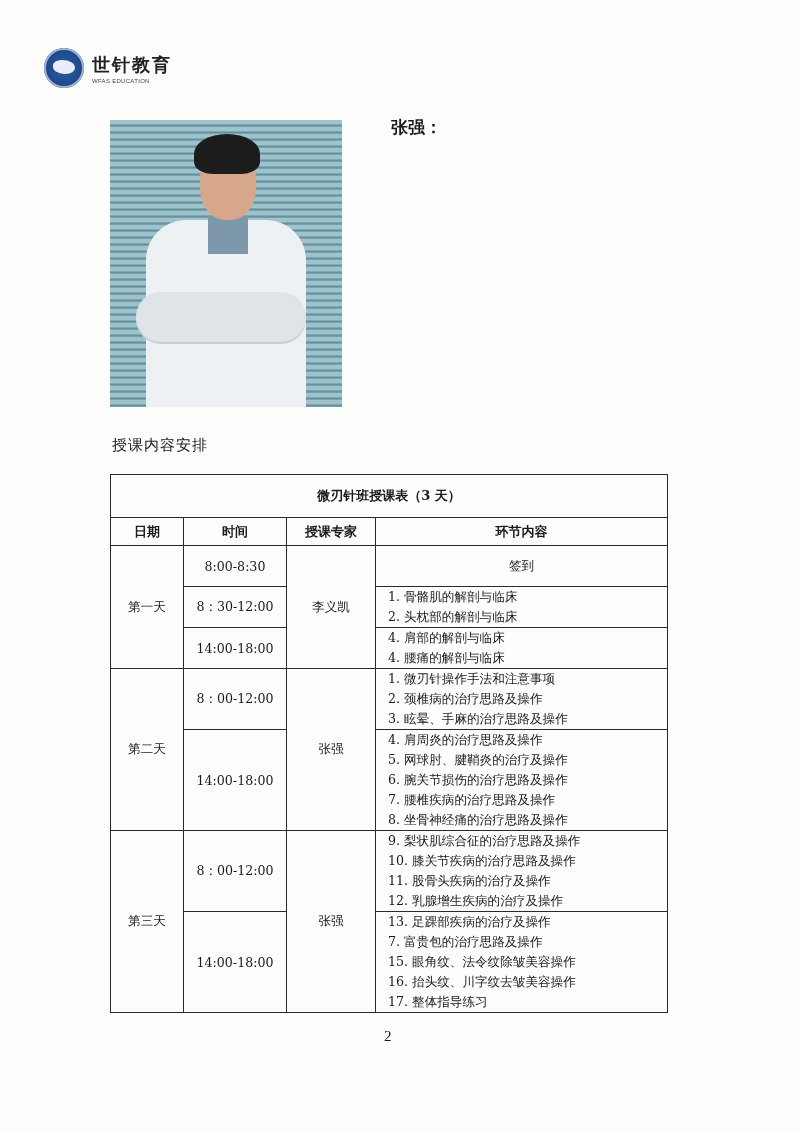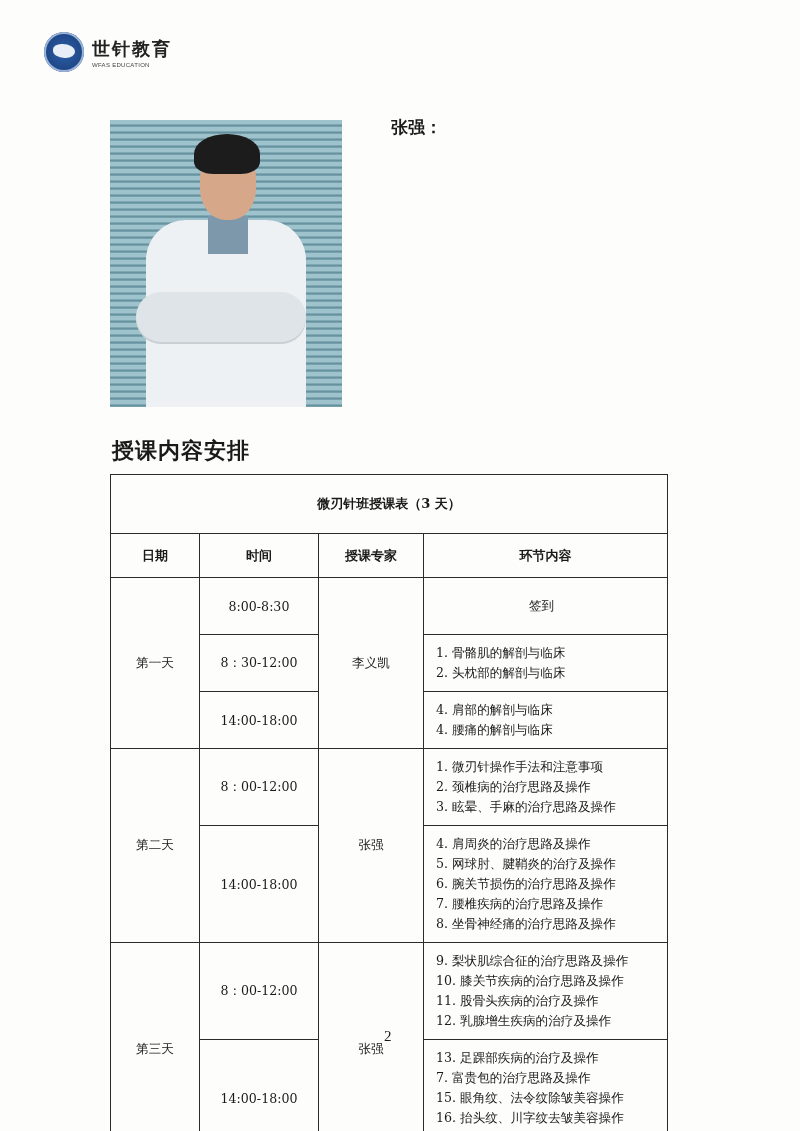--- a/index.html
+++ b/index.html
@@ -2,21 +2,21 @@
 <html><head>
 <meta charset="utf-8">
 <style>
   html, body { margin: 0; padding: 0; }
   body {
     width: 800px; height: 1131px; position: relative; overflow: hidden;
     background: #fdfdfb;
     font-family: "DejaVu Serif", "Liberation Serif", serif;
     color: #1a1a1a;
   }
-  .logo { position: absolute; left: 44px; top: 32px; display: flex; align-items: center; }
+  .logo { position: absolute; left: 44px; top: 48px; display: flex; align-items: center; }
   .logo-globe {
     width: 40px; height: 40px; border-radius: 50%;
     background: radial-gradient(circle at 50% 50%, #2d5fa6 0%, #1d4585 70%, #173a72 100%);
     position: relative; box-shadow: inset 0 0 0 2px #9bb3d6;
   }
   .logo-globe::before {
     content: ""; position: absolute; left: 9px; top: 12px; width: 22px; height: 14px;
     background: #e8eef7; border-radius: 40% 60% 45% 55%;
   }
   .logo-text { margin-left: 8px; display: flex; flex-direction: column; }
@@ -31,27 +31,27 @@
   .photo .hair { position: absolute; left: 84px; top: 14px; width: 66px; height: 40px; background: #1d1c1c; border-radius: 50% 50% 30% 30%; }
   .photo .face { position: absolute; left: 90px; top: 30px; width: 56px; height: 70px; background: #d7a78a; border-radius: 40% 40% 45% 45%; }
   .photo .collar { position: absolute; left: 98px; top: 96px; width: 40px; height: 38px; background: #7d98aa; }
   .photo .coat { position: absolute; left: 36px; top: 100px; width: 160px; height: 200px; background: #eef1f3; border-radius: 40px 40px 0 0; }
   .photo .arms { position: absolute; left: 26px; top: 172px; width: 170px; height: 50px; background: #dfe4e8; border-radius: 26px; box-shadow: 0 2px 0 #c8cfd5; }
 
   .bio { position: absolute; left: 358px; top: 116px; width: 310px; margin-left: 33px; }
   .bio-name { font-size: 17px; font-weight: bold; font-family: "DejaVu Sans", sans-serif; margin-bottom: 12px; }
   .bio-text { font-size: 12.4px; line-height: 32px; letter-spacing: 1.2px; text-align: justify; }
 
-  .section-title { position: absolute; left: 112px; top: 436px; font-size: 22px; font-weight: bold; letter-spacing: 1px; }
+  .section-title { position: absolute; left: 112px; top: 436px; font-size: 15px; font-weight: normal; letter-spacing: 1px; }
 
   table.sched {
     position: absolute; left: 110px; top: 474px; width: 558px;
     border-collapse: collapse; font-family: "DejaVu Serif", serif; font-size: 12.6px;
   }
-  table.sched td, table.sched th { border: 1.5px solid #2a2a2a; padding: 8px; }
+  table.sched td, table.sched th { border: 1.5px solid #2a2a2a; padding: 0; }
   .caption-cell { height: 42px; text-align: center; font-size: 13px; font-weight: bold; }
   .hdr th { height: 27px; font-size: 13px; font-weight: bold; text-align: center; }
   .c-day { width: 72px; text-align: center; }
   .c-time { width: 102px; text-align: center; }
   .c-exp { width: 88px; text-align: center; }
   .c-content { text-align: left; padding-left: 12px !important; }
   .c-content.center { text-align: center; padding-left: 0 !important; }
   .line { height: 20px; line-height: 20px; display: block; }
   .signin { height: 40px; line-height: 40px; }
 

